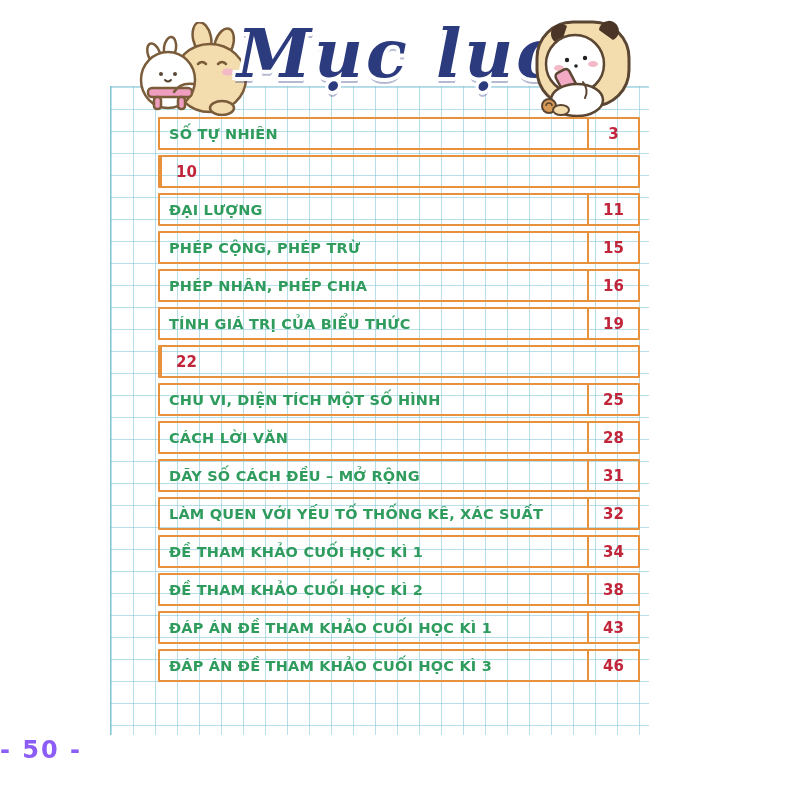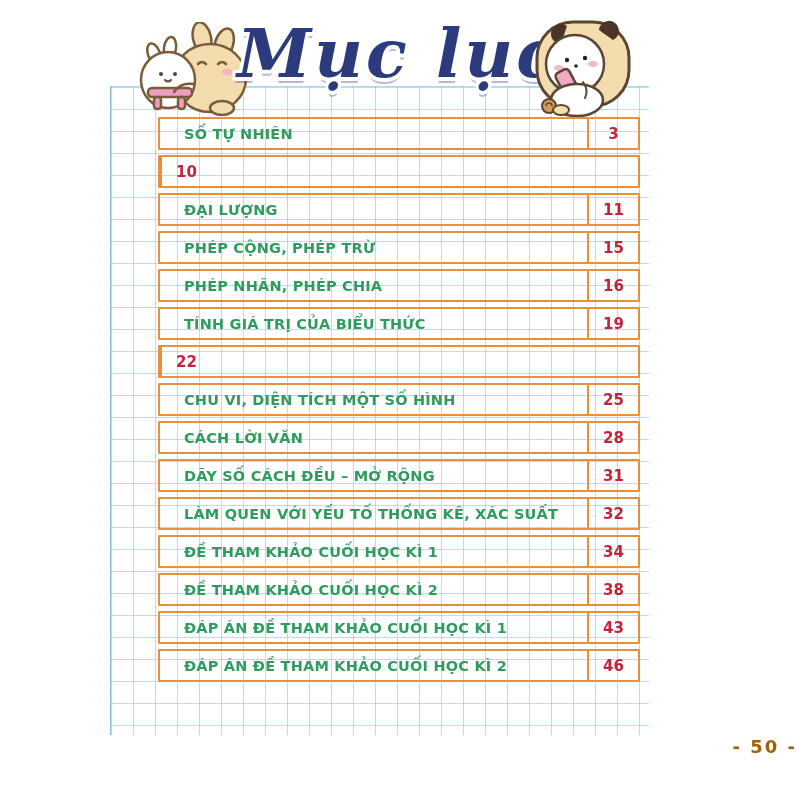--- a/index.html
+++ b/index.html
@@ -45,41 +45,41 @@
     position:relative;
     height:29px;
     border:2px solid #e8913c;
     border-radius:1px;
     margin-bottom:5px;
     display:flex;align-items:center;
     background:transparent;
   }
   .toc-label{
     flex:1;
-    padding-left:24px;
+    padding-left:9px;
     font-weight:bold;
     font-size:14.5px;
     letter-spacing:.2px;
     color:#2f9c5e;
     white-space:nowrap;
   }
   .toc-page{
     width:49px;
     align-self:stretch;
     display:flex;align-items:center;justify-content:center;
     border-left:2px solid #e8913c;
     font-weight:bold;
     font-size:15px;
     color:#c2253a;
   }
   .footer-pageno{
     position:absolute;left:0;top:736px;width:100%;
-    text-align:right;
-    font-weight:bold;font-size:18px;
-    color:#a16207;letter-spacing:2px;
+    text-align:left;
+    font-weight:bold;font-size:24px;
+    color:#8b5cf6;letter-spacing:2px;
   }
 </style>
 </head>
 <body>
 
 <div class="page">
 
   <div class="grid-paper"></div>
 
   <div class="header">
@@ -187,20 +187,20 @@
       </div>
       <div class="toc-row">
         <span class="toc-label">ĐỀ THAM KHẢO CUỐI HỌC KÌ 2</span>
         <span class="toc-page">38</span>
       </div>
       <div class="toc-row">
         <span class="toc-label">ĐÁP ÁN ĐỀ THAM KHẢO CUỐI HỌC KÌ 1</span>
         <span class="toc-page">43</span>
       </div>
       <div class="toc-row">
-        <span class="toc-label">ĐÁP ÁN ĐỀ THAM KHẢO CUỐI HỌC KÌ 2</span>
+        <span class="toc-label">ĐÁP ÁN ĐỀ THAM KHẢO CUỐI HỌC KÌ 3</span>
         <span class="toc-page">46</span>
       </div>
     </div>
 
   <div class="footer-pageno">- 50 -</div>
 
 </div>
 
 </body></html>

